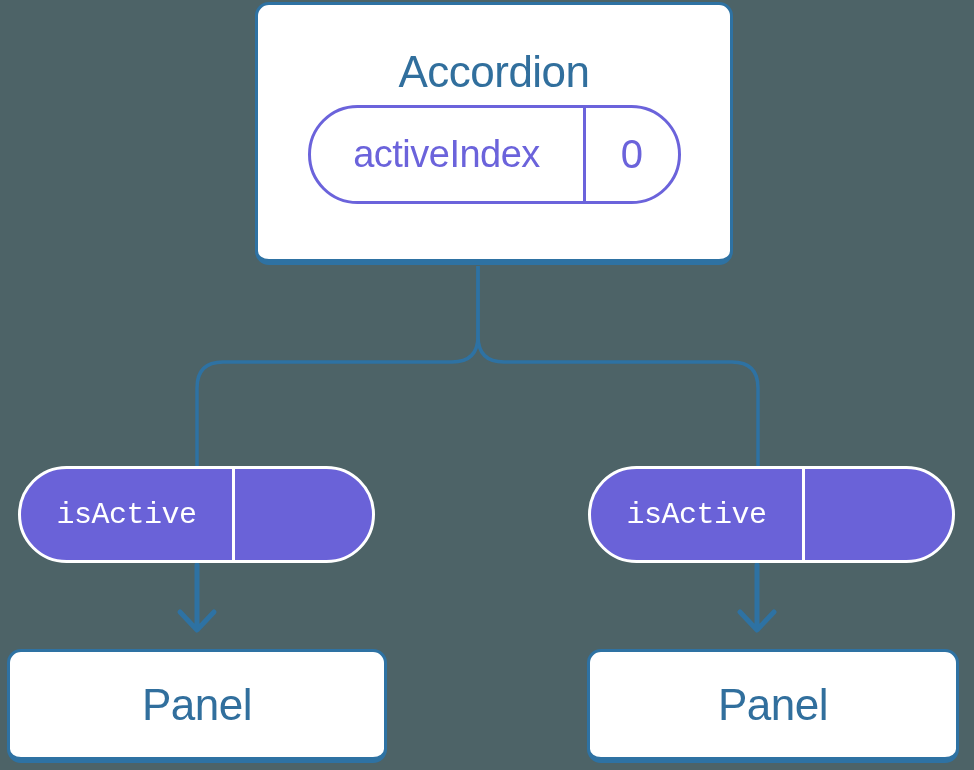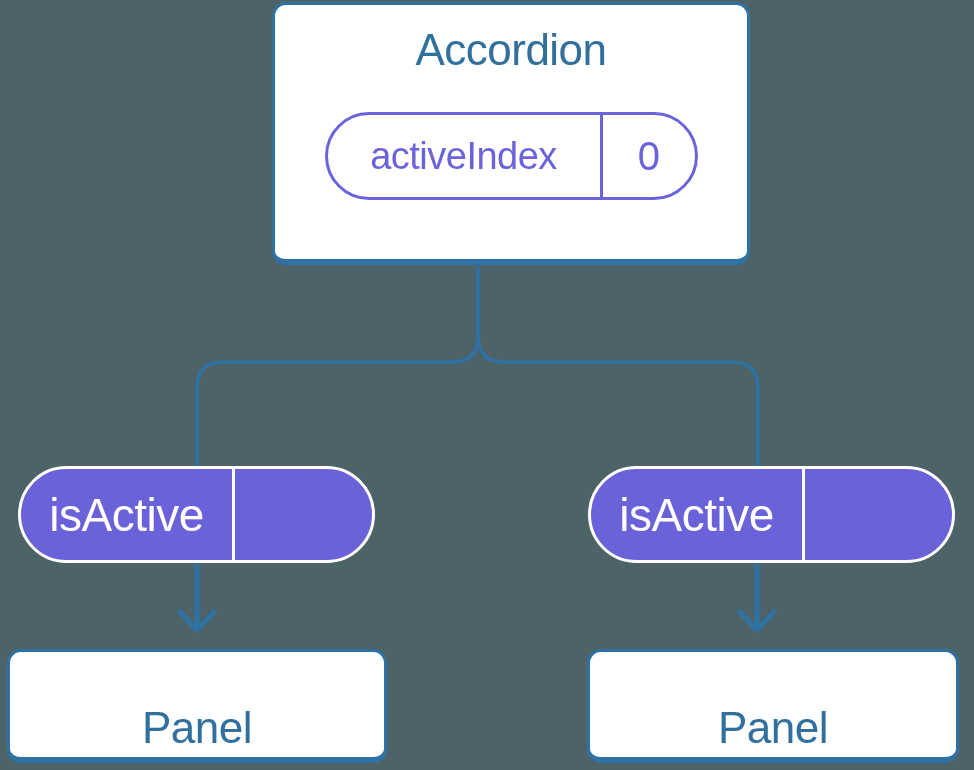--- a/index.html
+++ b/index.html
@@ -25,37 +25,37 @@
   .node{
     position:absolute;
     background:var(--node-fill);
     border:3px solid var(--line-blue);
     border-bottom-width:6px;
     border-radius:14px;
     display:flex;
     flex-direction:column;
     align-items:center;
   }
-  .node.root{left:272px;top:2px;width:478px;height:263px;padding-top:16px;}
+  .node.root{left:255px;top:2px;width:478px;height:263px;padding-top:38px;}
   .node-title{
     font-size:44px;
     font-weight:500;
     color:var(--label-blue);
     line-height:58px;
     letter-spacing:-0.5px;
   }
-  .node.panel{justify-content:flex-end;}
+  .node.panel{justify-content:center;}
   .node.panel-left{left:7px;top:649px;width:380px;height:114px;}
   .node.panel-right{left:587px;top:649px;width:372px;height:114px;}
 
   
   .state-pill{
-    margin-top:33px;
+    margin-top:4px;
     width:373px;
-    height:88px;
+    height:99px;
     border:3px solid var(--pill-outline);
     border-radius:50px;
     display:flex;
     align-items:stretch;
     overflow:hidden;
     background:var(--node-fill);
   }
   .state-pill .cell{
     display:flex;align-items:center;justify-content:center;
     font-size:38px;font-weight:500;color:var(--pill-outline);
@@ -74,22 +74,23 @@
     border:3px solid #FFFFFF;
     border-radius:50px;
     display:flex;
     align-items:stretch;
     overflow:hidden;
   }
   .prop-pill.left{left:18px;width:357px;}
   .prop-pill.right{left:588px;width:367px;}
   .prop-pill .cell{
     display:flex;align-items:center;justify-content:center;
-    font-size:46px;font-weight:500;color:var(--pill-text);
+    font-size:30px;font-weight:500;color:var(--pill-text);
     letter-spacing:-0.5px;
+    font-family:Liberation Mono, monospace;
   }
   .prop-pill .cell.name{width:211px;}
   .prop-pill .cell.value{flex:1;}
   .prop-pill .divider{width:3px;background:#FFFFFF;}
 </style>
 </head>
 <body>
 
 <div class="stage">
 

